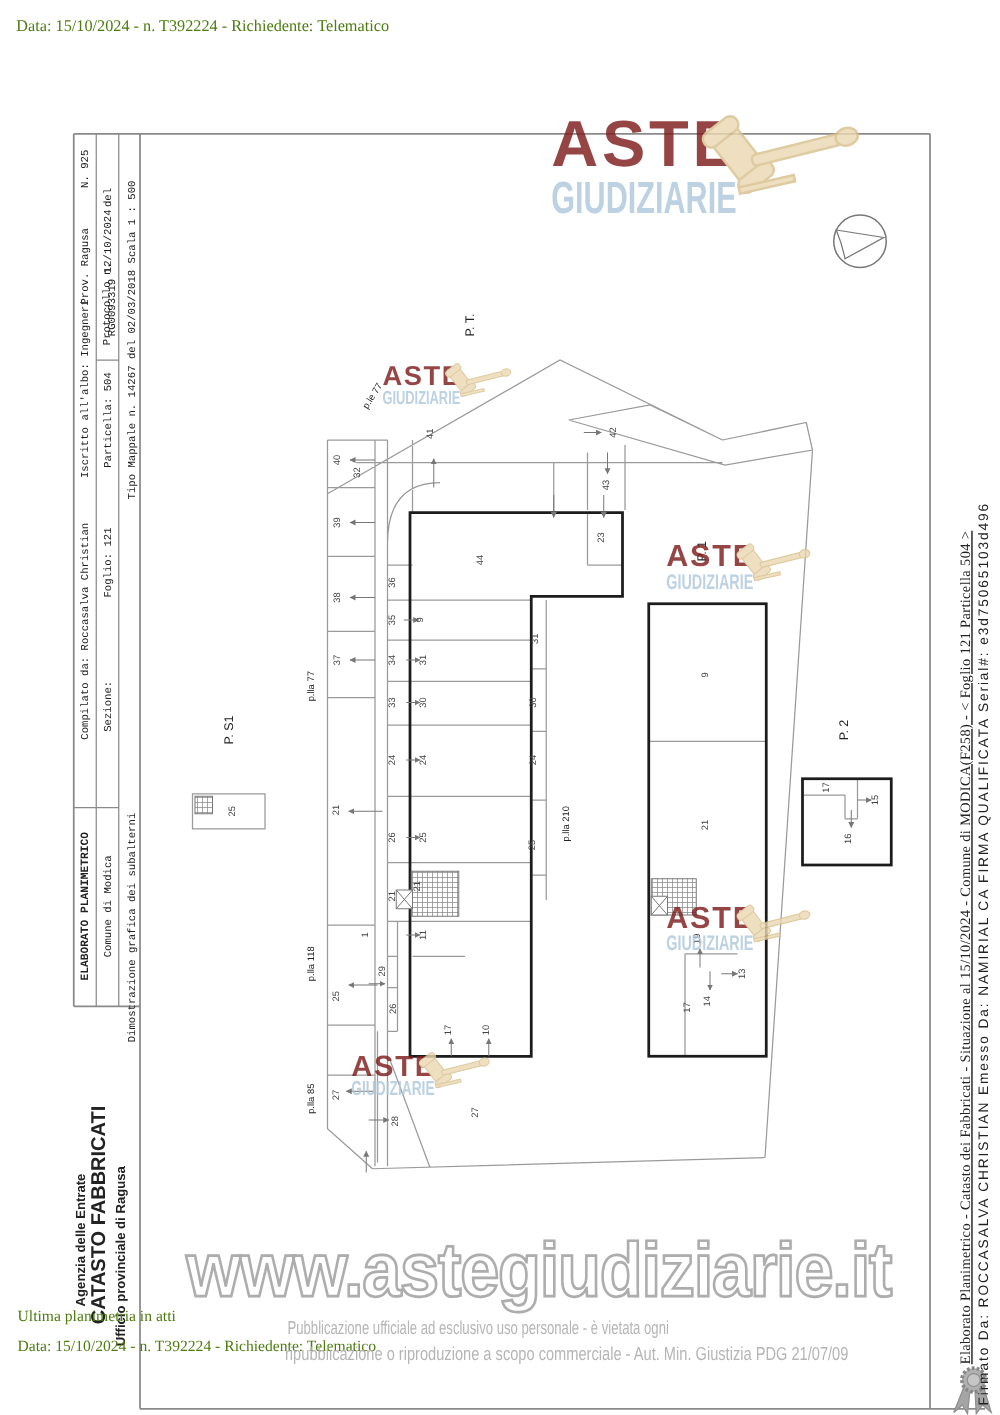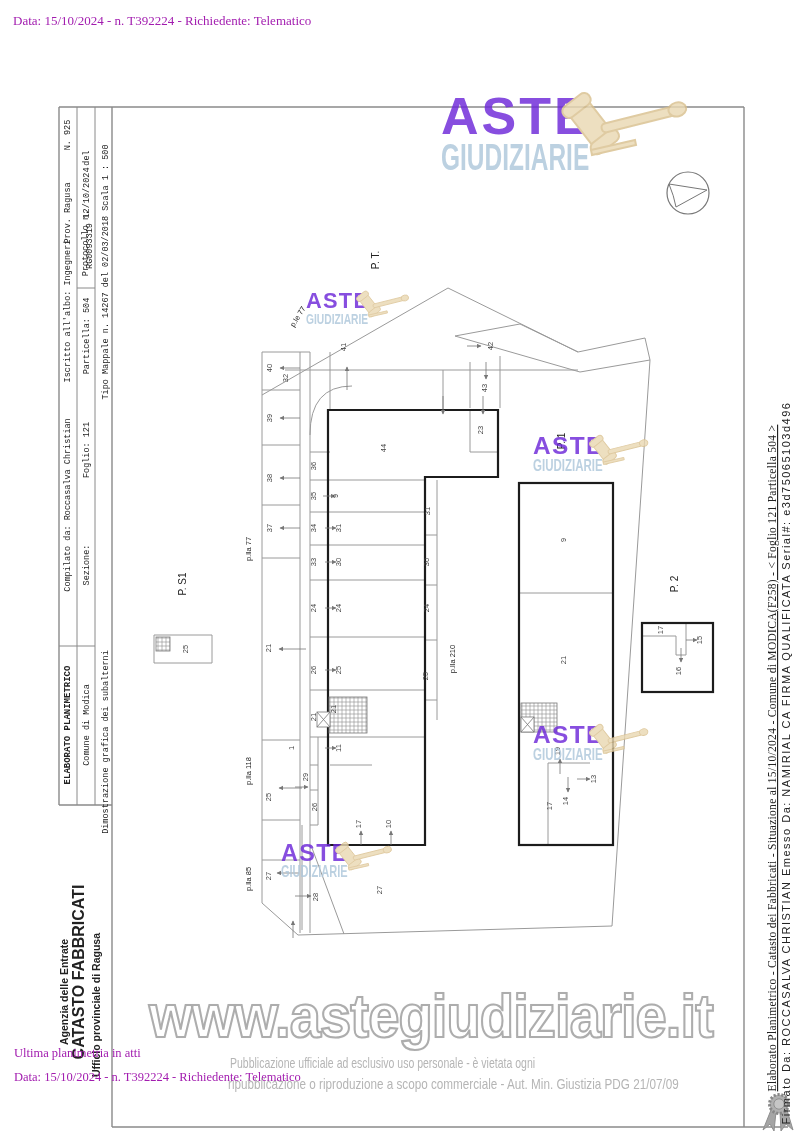--- a/index.html
+++ b/index.html
@@ -1,31 +1,31 @@
 <!DOCTYPE html>
 <html><head>
 <meta charset="utf-8">
 <style>
   html,body{margin:0;padding:0;background:#fff;}
   #page{position:relative;width:800px;height:1132px;background:#fff;overflow:hidden;
         font-family:"Liberation Sans",sans-serif;}
   .abs{position:absolute;}
-  .serif{font-family:"Liberation Serif",serif;color:#a21caf;}
+  .serif{font-family:"Liberation Serif",serif;color:#4d7c0f;}
   #top-meta{left:13px;top:13px;font-size:13px;}
   #foot1{left:14px;top:1046px;font-size:12.5px;z-index:4;}
   #foot2{left:14px;top:1070px;font-size:12.5px;z-index:4;}
   #foot3{left:14px;top:1089px;font-size:12.5px;z-index:4;white-space:nowrap;}
   .disc{color:#b5b5b5;font-size:15px;white-space:nowrap;z-index:5;transform-origin:0 0;}
   #disc1{left:230px;top:1054px;transform:scaleX(0.70);}
   #disc2{left:228px;top:1075px;transform:scaleX(0.78);}
   #www{left:149px;top:981px;font-size:61px;font-weight:bold;color:#ffffff;
        -webkit-text-stroke:2.2px #adadad;text-shadow:0 0 2px #c6c6c6;
        white-space:nowrap;transform:scaleX(0.92);transform-origin:0 0;z-index:6;letter-spacing:-1px;}
   .wm-logo{position:absolute;z-index:3;opacity:0.82;white-space:nowrap;line-height:0.94;}
-  .wm-aste{color:#6d28d9;font-weight:bold;}
+  .wm-aste{color:#7f1d1d;font-weight:bold;}
   .wm-giud{color:#aec7db;font-weight:bold;transform:scaleX(0.68);transform-origin:0 0;}
   .wm-logo svg{position:absolute;}
   #plan-svg{left:0;top:0;z-index:2;}
 </style>
 </head>
 <body>
 
 <div id="page">
 
   <div id="top-meta" class="abs serif">Data: 15/10/2024 - n. T392224 - Richiedente: Telematico</div>

